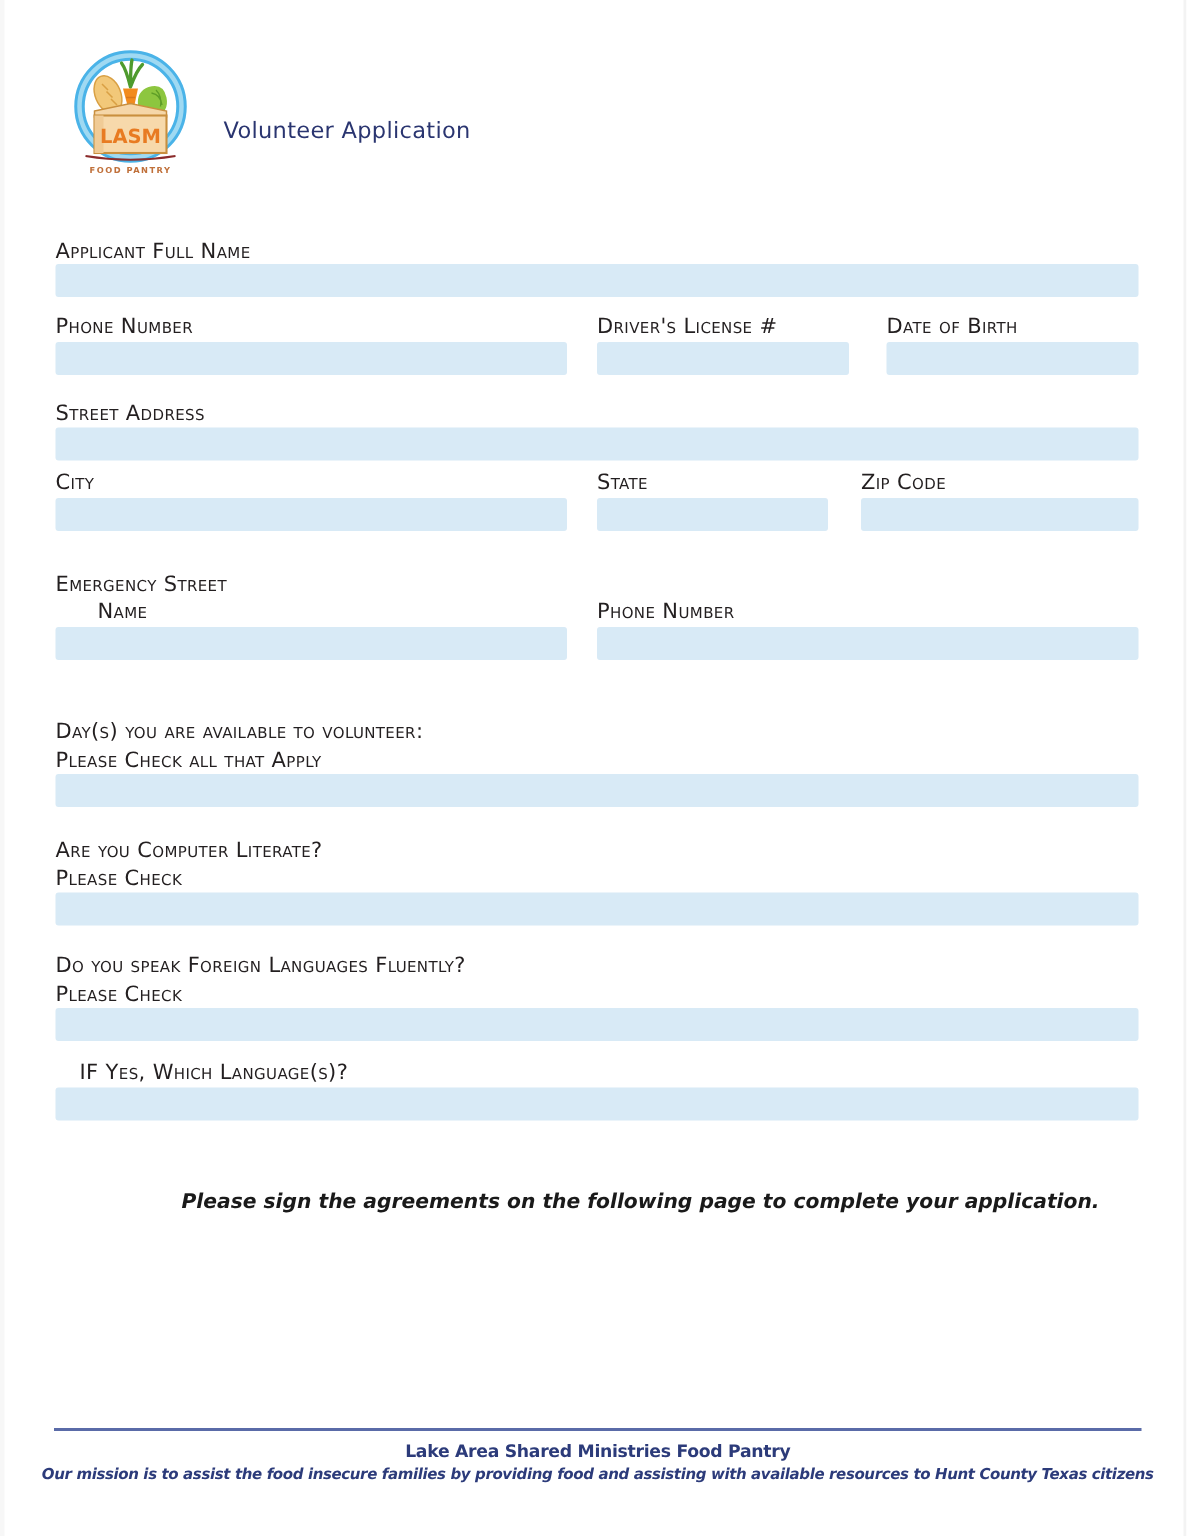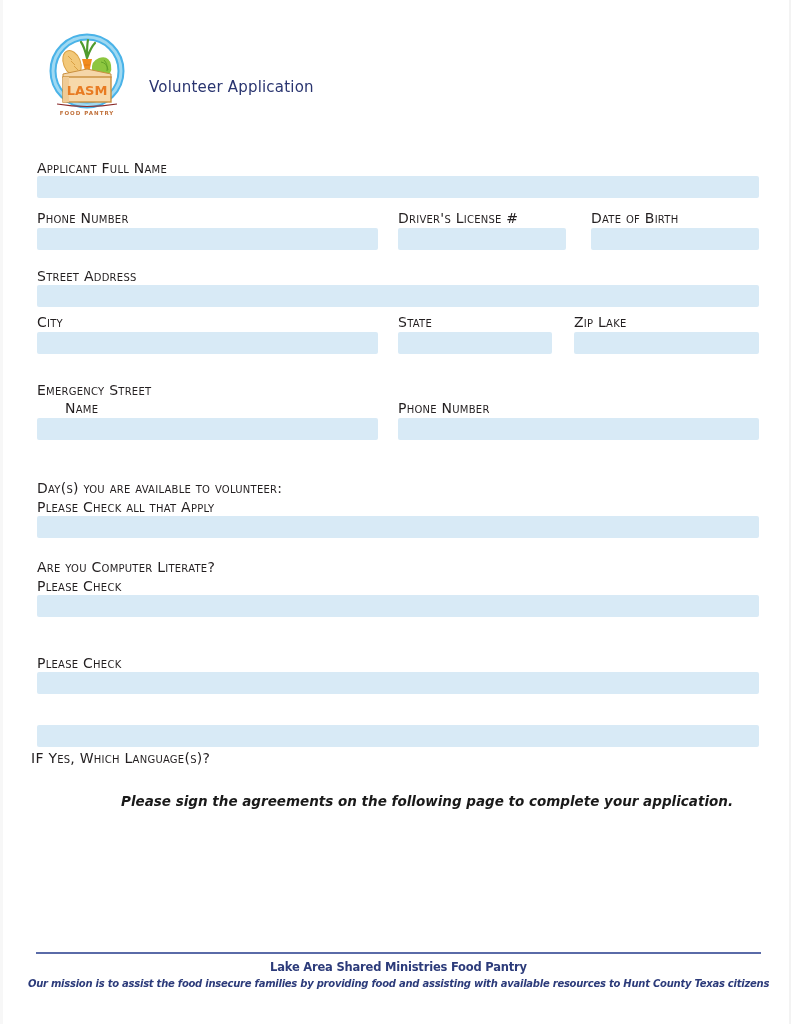--- a/index.html
+++ b/index.html
@@ -194,42 +194,43 @@
 
     <div class="fld-label" style="left:34px; top:268px;">Street Address</div>
     <div class="fld-box" style="left:34px; top:285px; width:722px; height:22px;"></div>
 
     <div class="fld-label" style="left:34px; top:314px;">City</div>
     <div class="fld-box" style="left:34px; top:332px; width:341px; height:22px;"></div>
 
     <div class="fld-label" style="left:395px; top:314px;">State</div>
     <div class="fld-box" style="left:395px; top:332px; width:154px; height:22px;"></div>
 
-    <div class="fld-label" style="left:571px; top:314px;">Zip Lake</div>
+    <div class="fld-label" style="left:571px; top:314px;">Zip Code</div>
     <div class="fld-box" style="left:571px; top:332px; width:185px; height:22px;"></div>
 
     <div class="fld-label" style="left:34px; top:382px;">Emergency Street</div>
     <div class="fld-label" style="left:34px; top:400px;margin-left:28px;">Name</div>
     <div class="fld-box" style="left:34px; top:418px; width:341px; height:22px;"></div>
 
     <div class="fld-label" style="left:395px; top:400px;">Phone Number</div>
     <div class="fld-box" style="left:395px; top:418px; width:361px; height:22px;"></div>
 
     <div class="fld-label" style="left:34px; top:480px;">Day(s) you are available to volunteer:</div>
     <div class="fld-label" style="left:34px; top:499px;">Please Check all that Apply</div>
     <div class="fld-box" style="left:34px; top:516px; width:722px; height:22px;"></div>
 
     <div class="fld-label" style="left:34px; top:559px;">Are you Computer Literate?</div>
     <div class="fld-label" style="left:34px; top:578px;">Please Check</div>
     <div class="fld-box" style="left:34px; top:595px; width:722px; height:22px;"></div>
 
+    <div class="fld-label" style="left:34px; top:636px;">Do you speak Foreign Languages Fluently?</div>
     <div class="fld-label" style="left:34px; top:655px;">Please Check</div>
     <div class="fld-box" style="left:34px; top:672px; width:722px; height:22px;"></div>
 
-    <div class="fld-label" style="left:28px; top:707px;margin-top:43px;">IF Yes, Which Language(s)?</div>
+    <div class="fld-label" style="left:50px; top:707px;">IF Yes, Which Language(s)?</div>
     <div class="fld-box" style="left:34px; top:725px; width:722px; height:22px;"></div>
 
     <div class="note-italic" style="left:118px; top:793px;">Please sign the agreements on the following page to complete your application.</div>
   </div>
 
   <div class="footer-rule"></div>
   <div class="footer-title">Lake Area Shared Ministries Food Pantry</div>
   <div class="footer-mission">Our mission is to assist the food insecure families by providing food and assisting with available resources to Hunt County Texas citizens</div>
 
 </div>

